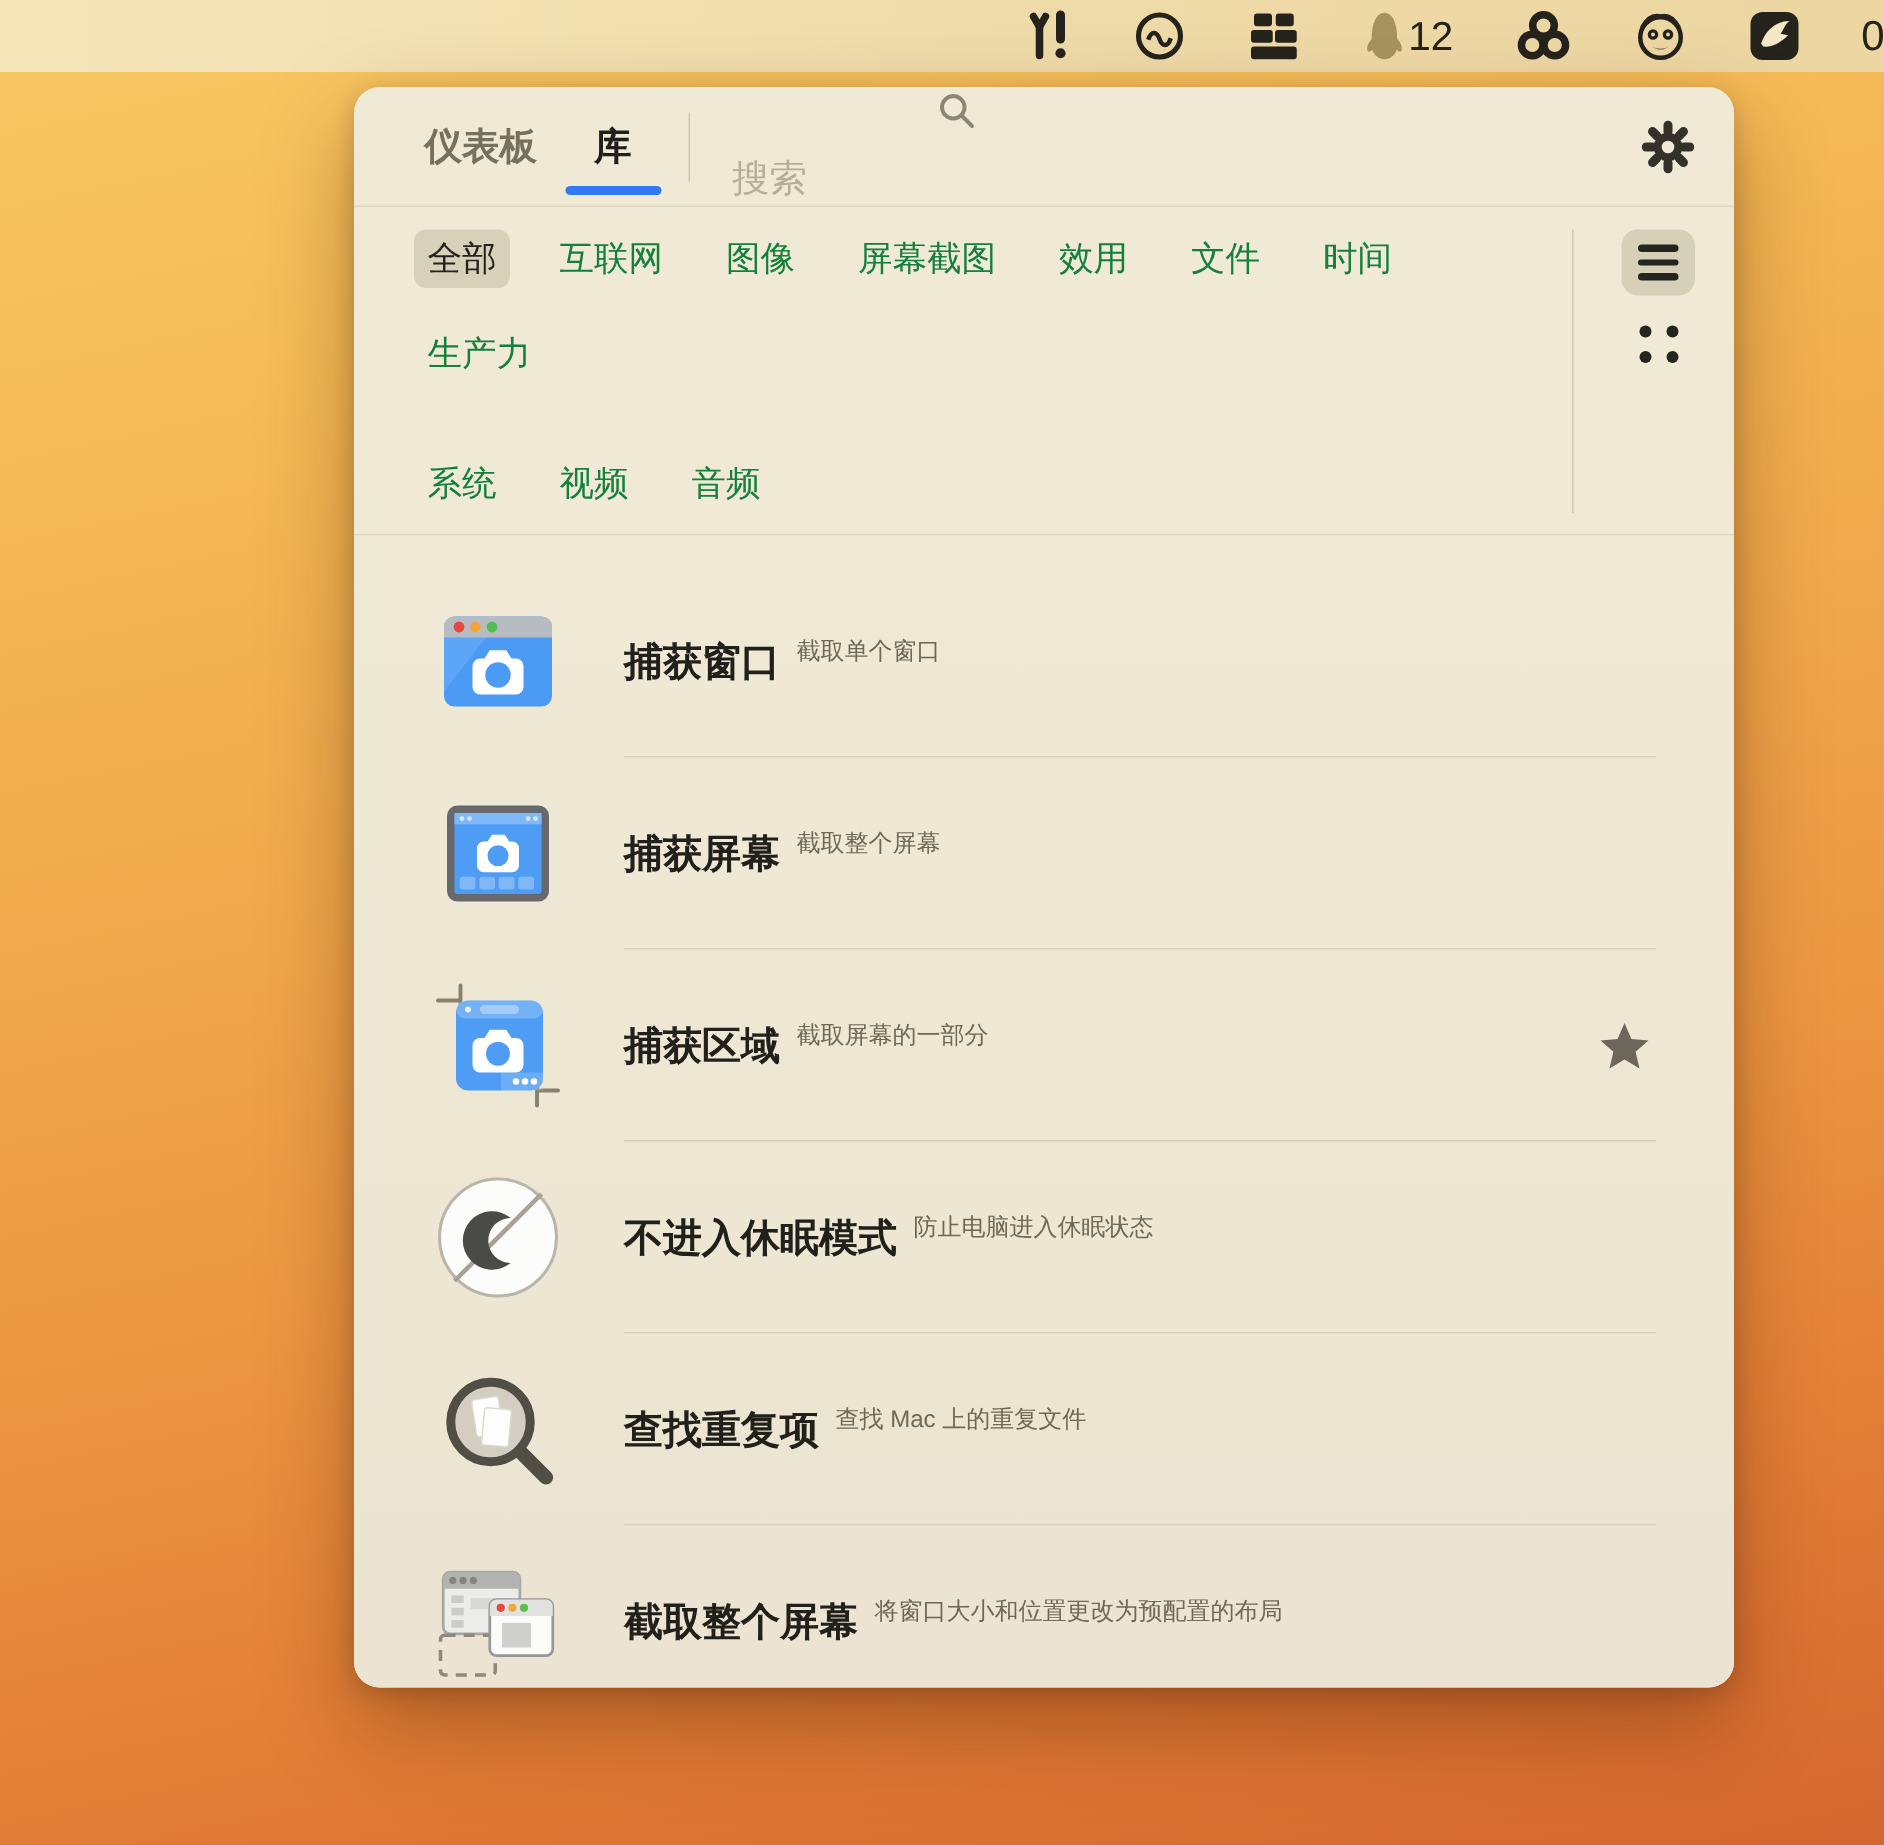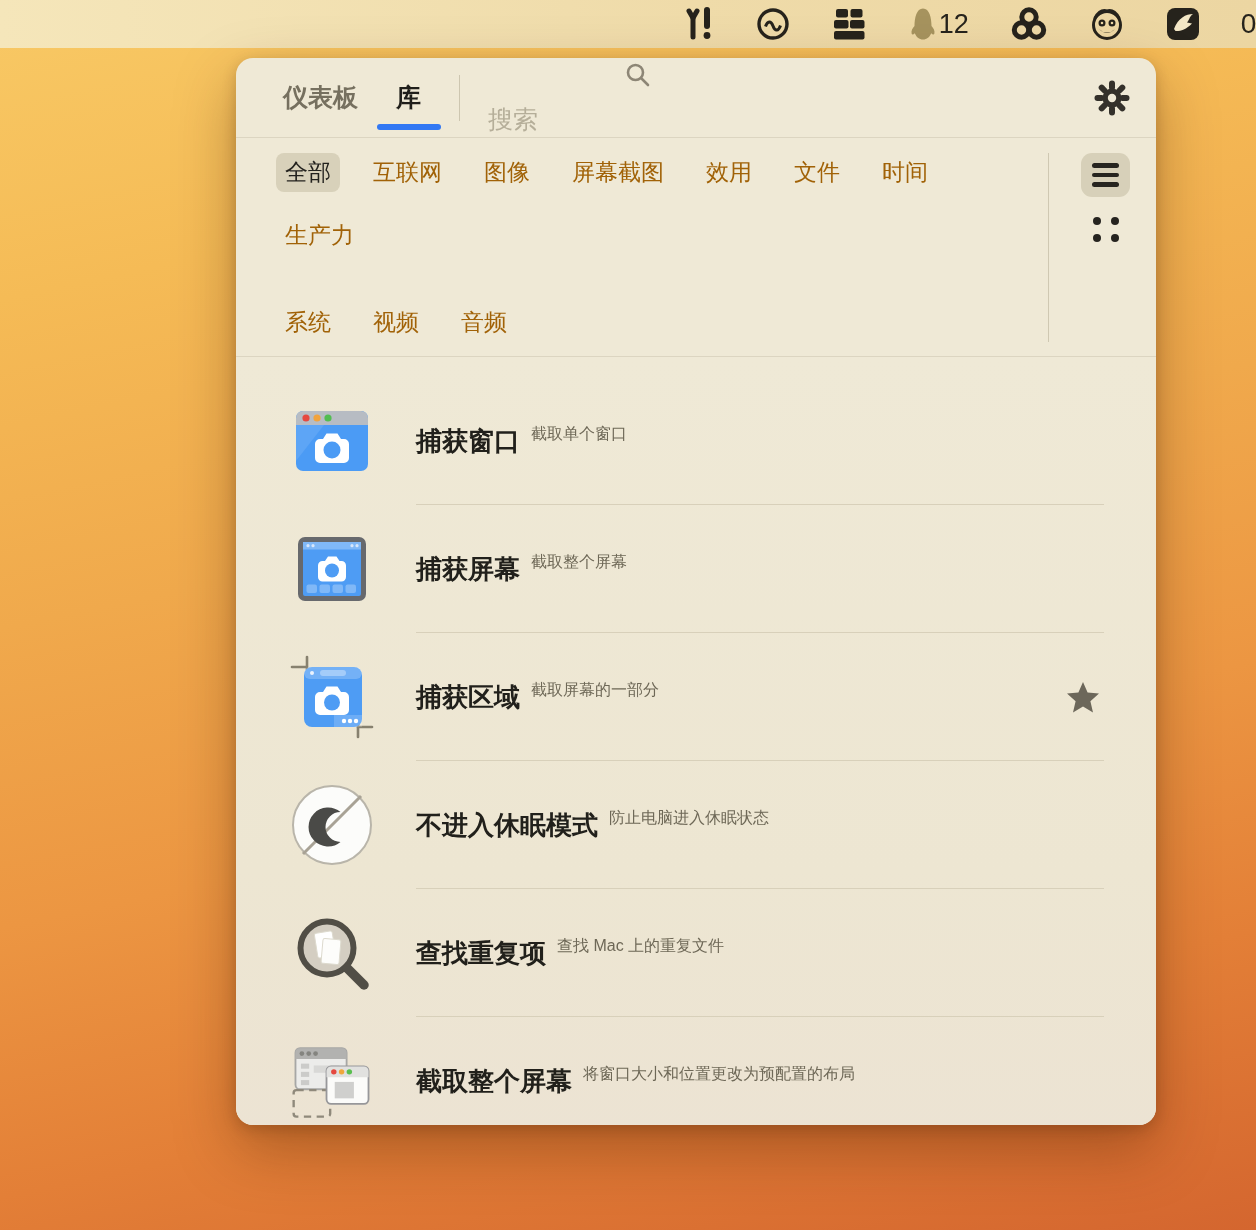--- a/index.html
+++ b/index.html
@@ -57,21 +57,21 @@
 
   
   .filterbar{
     flex:none; display:flex; align-items:stretch;
     padding:15px 26px 14px 40px; border-bottom:1px solid #dcd5c1;
   }
   .filters{ display:flex; flex-wrap:wrap; align-content:flex-start;
     column-gap:29px; row-gap:11px; width:742px;gap:24px; }
   .filters .br{ flex-basis:100%; height:0; }
   .filter{
-    font-size:23px; color:#a16207; padding:4px 9px; border-radius:8px;
+    font-size:23px; color:#15803d; padding:4px 9px; border-radius:8px;
     white-space:nowrap; cursor:default;
   }
   .filter.active{ background:#d8d1ba; color:#23221e; font-weight:500; }
   .fb-right{ margin-left:auto; display:flex; }
   .fb-vdiv{ width:1px; background:#cfc8b2; margin-right:32px; }
   .viewcol{ display:flex; flex-direction:column; align-items:center; gap:10px; }
   .view-btn{ width:49px; height:44px; border-radius:11px;
     display:flex; align-items:center; justify-content:center; }
   .view-btn.sel{ background:#d7d0b9; }
   .vb-lines{ display:flex; flex-direction:column; gap:5px; }

